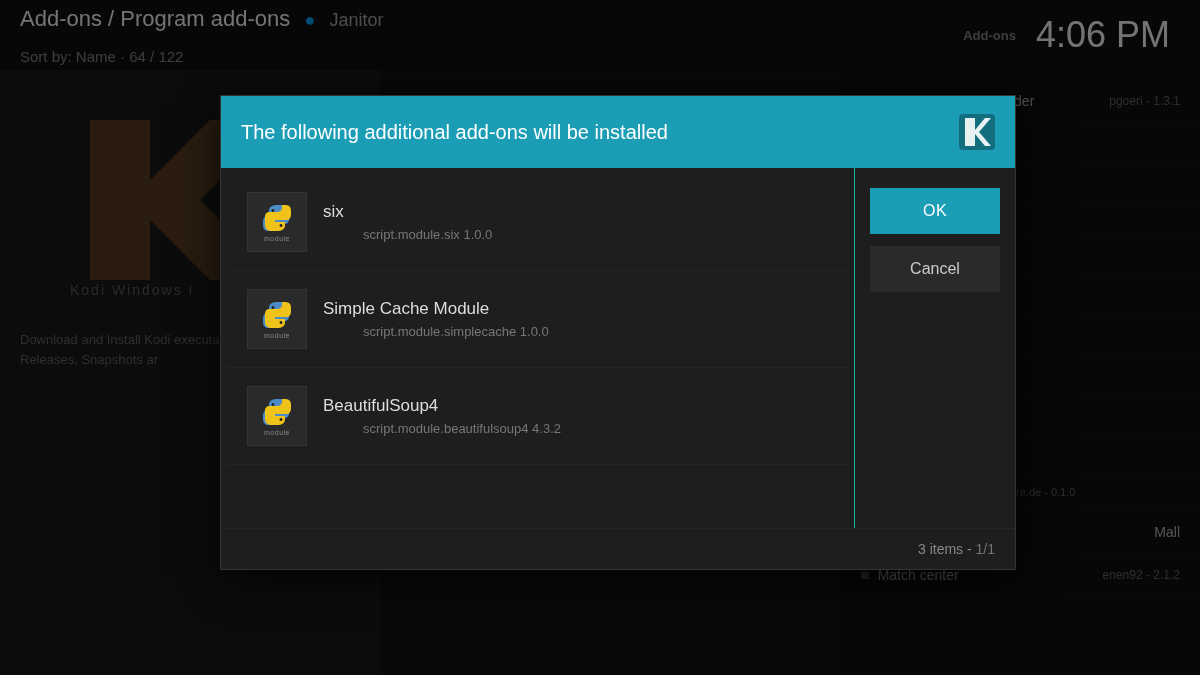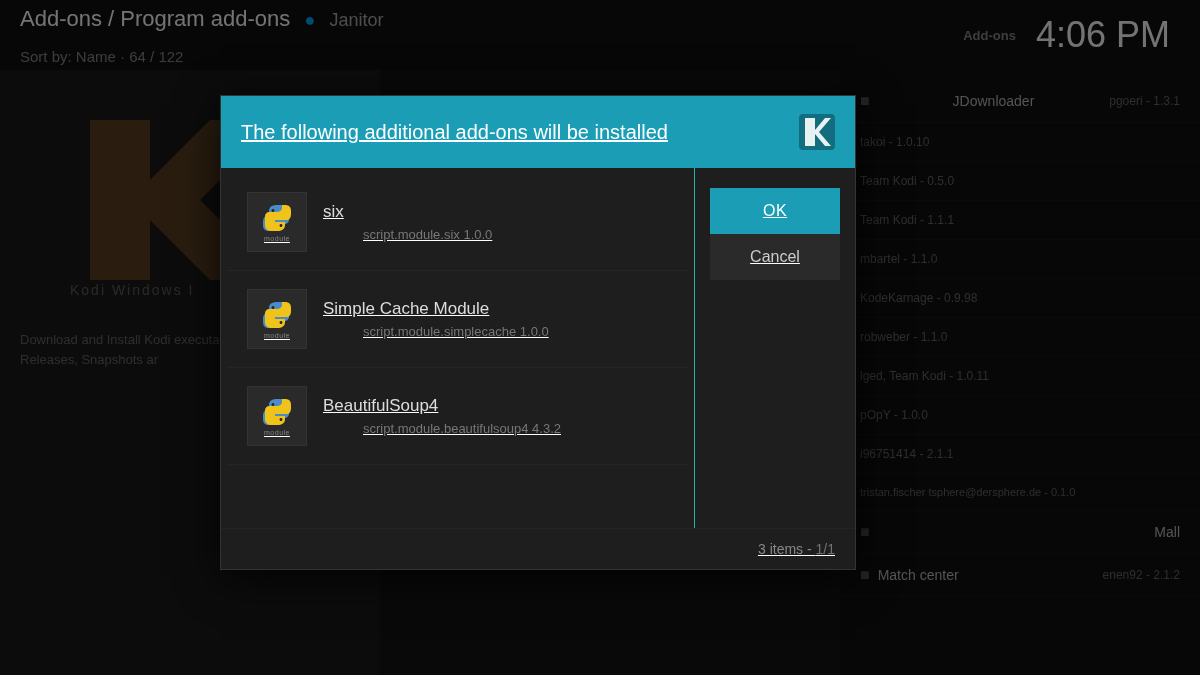--- a/index.html
+++ b/index.html
@@ -135,28 +135,27 @@
       position: absolute;
       inset: 0;
       background: rgba(0,0,0,0.55);
       display: flex;
       align-items: center;
       justify-content: center;
     }
 
     
     .modal {
-      width: 636px;
+      width: 796px;
       background: #1e1e1e;
       border: 1px solid #333;
       box-shadow: 0 8px 40px rgba(0,0,0,0.8);
       position: absolute;
       top: 95px;
       left: 220px;
-      text-decoration: underline;
     }
     .modal-header {
       background: #1a9db5;
       padding: 18px 20px;
       display: flex;
       align-items: center;
       justify-content: space-between;
     }
     .modal-title {
       font-size: 20px;
@@ -219,20 +218,21 @@
     .addon-id {
       font-size: 13px;
       color: #777;
       margin-left: 40px;
     }
     .modal-actions {
       width: 160px;
       padding: 20px 15px;
       display: flex;
       flex-direction: column;
+      gap: 12px;
       align-items: stretch;
       justify-content: flex-start;
     }
     .btn-ok {
       background: #1a9db5;
       color: #fff;
       border: none;
       padding: 14px 20px;
       font-size: 16px;
       cursor: pointer;

